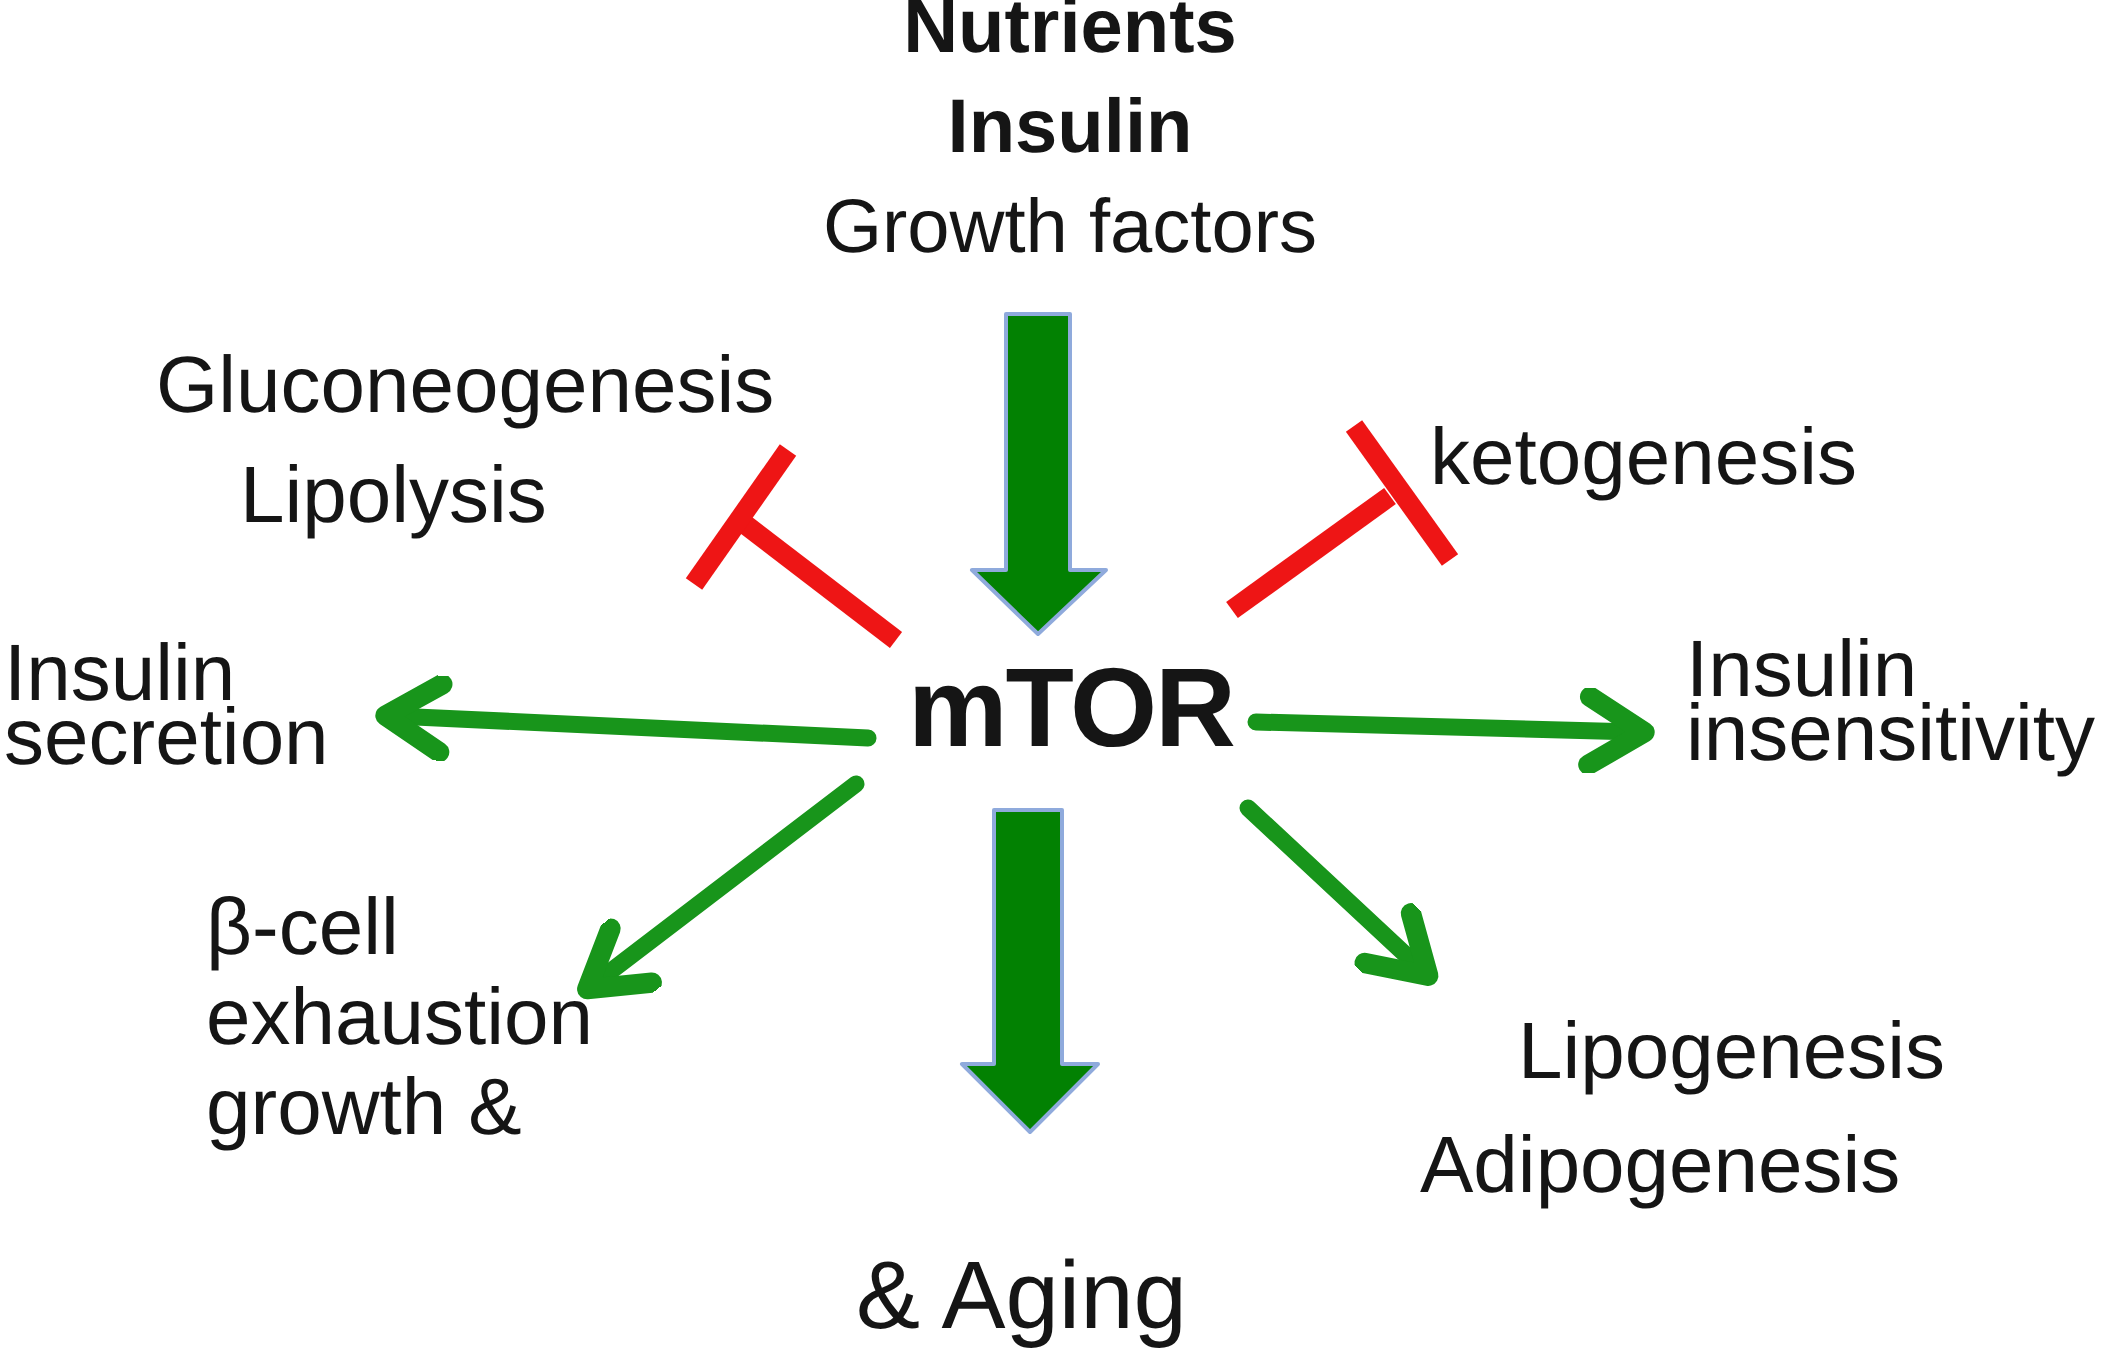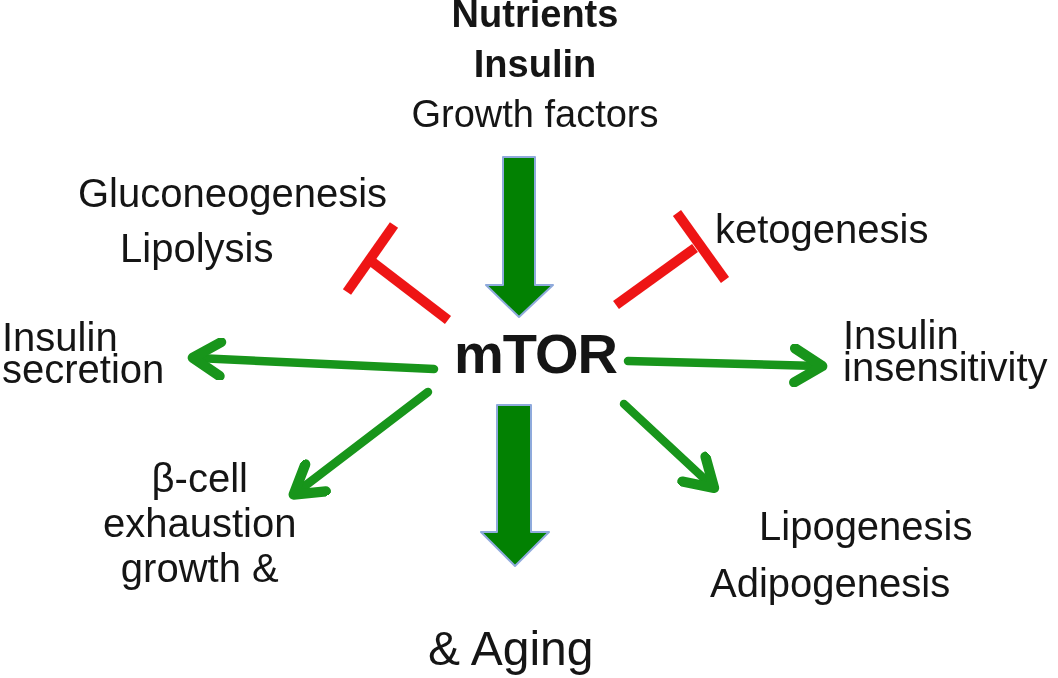--- a/index.html
+++ b/index.html
@@ -47,21 +47,21 @@
     text-align: center; font-size: 38px; line-height: 50px;
   }
   .mtor { left: 454px; top: 326px; font-size: 56px; font-weight: bold; letter-spacing: -1px; }
 
   .gluconeogenesis { left: 78px;  top: 173px; }
   .lipolysis       { left: 120px; top: 228px; }
   .ketogenesis     { left: 715px; top: 175px; margin-top: 34px; }
 
   .insulin-secretion     { left: 2px;   top: 321px; line-height: 32px; }
   .insulin-insensitivity { left: 843px; top: 319px; line-height: 32px; }
-  .beta-cell             { left: 103px; top: 456px; line-height: 45px; text-align: center; }
+  .beta-cell             { left: 103px; top: 442px; line-height: 45px; }
   .lipogenesis           { left: 715px; top: 506px; margin-left: 44px; }
   .adipogenesis          { left: 710px; top: 563px; }
 
   .growth    { left: 452px; top: 573px; font-size: 48px; }
   .and-aging { left: 428px; top: 625px; font-size: 48px; }
 </style>
 </head>
 <body>
 
 <div class="canvas">

